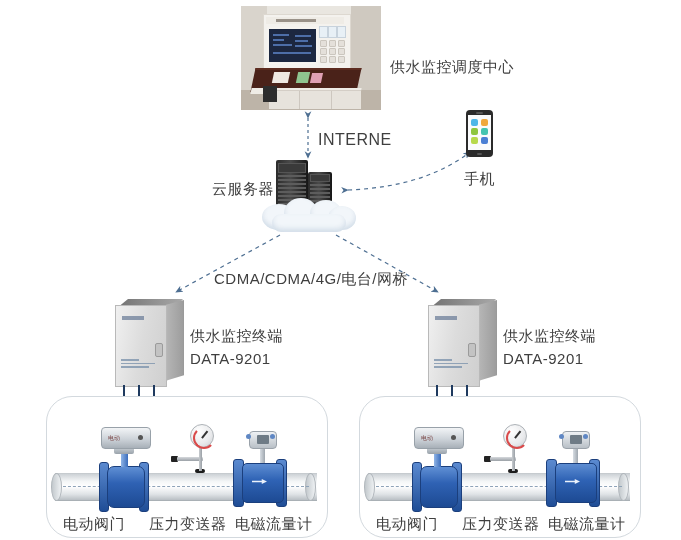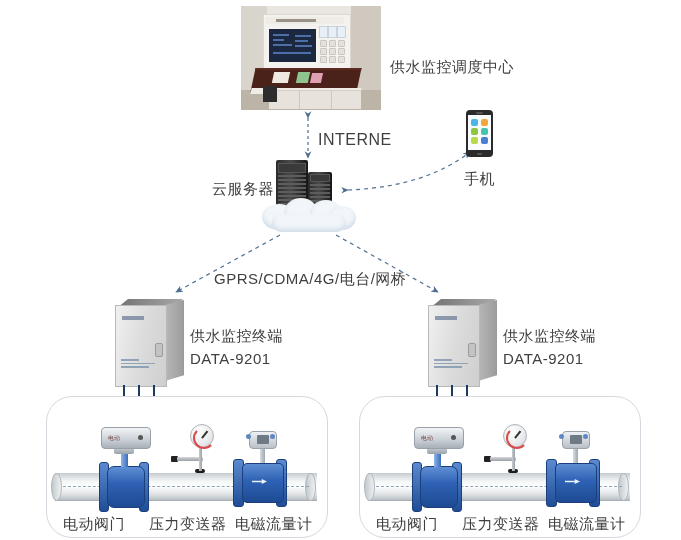--- a/index.html
+++ b/index.html
@@ -214,21 +214,21 @@
   </div>
 
   <div class="puff" style="left:0px;top:44px;width:34px;height:26px;"></div>
   <div class="puff" style="left:22px;top:38px;width:34px;height:30px;"></div>
   <div class="puff" style="left:48px;top:40px;width:32px;height:28px;"></div>
   <div class="puff" style="left:66px;top:46px;width:28px;height:24px;"></div>
   <div class="puff" style="left:10px;top:54px;width:74px;height:18px;border-radius:12px;"></div>
 </div>
 <div class="abs lbl" style="left:212px;top:180px;">云服务器</div>
 
-<div class="abs lbl" style="left:214px;top:270px;">GPRS/CDMA/4G/电台/网桥</div>
+<div class="abs lbl" style="left:214px;top:270px;">CDMA/CDMA/4G/电台/网桥</div>
 
 <div class="cabinet" style="left:115px;top:299px;">
   <div class="cab-top"></div>
   <div class="cab-side"></div>
   <div class="cab-front"></div>
   <div class="cab-logo"></div>
   <div class="cab-latch"></div>
   <div class="cab-txt">
       <i style="width:18px;"></i>
       <i style="width:34px;"></i>

